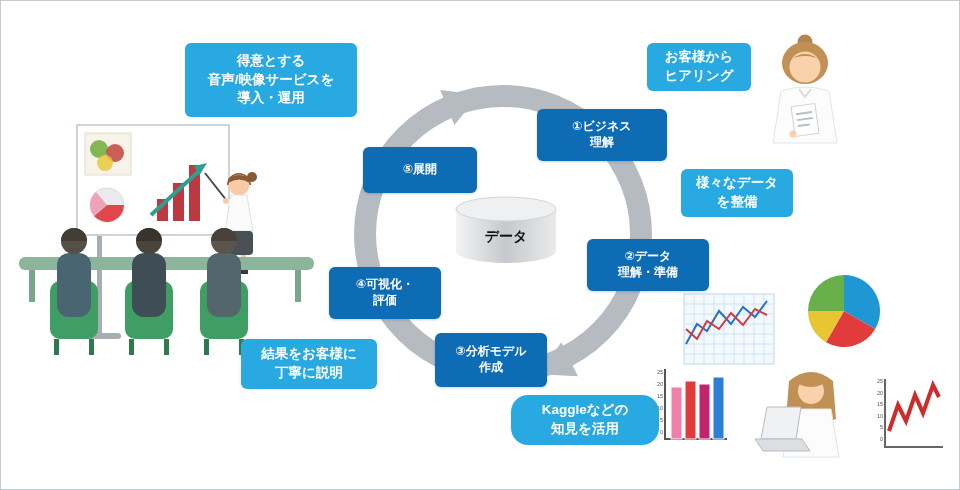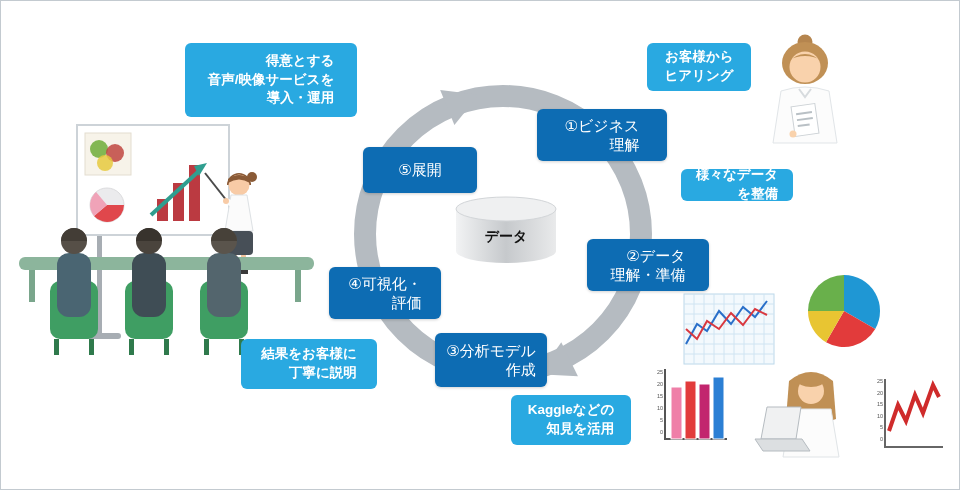--- a/index.html
+++ b/index.html
@@ -5,28 +5,28 @@
   * { margin:0; padding:0; box-sizing:border-box; }
   html,body { background:#eef0f2; }
   body { font-family:"Liberation Sans","DejaVu Sans",sans-serif; }
   .canvas {
     position:relative; width:960px; height:490px;
     background:#ffffff; border:1px solid #c3cad0; overflow:hidden;
   }
   .abs { position:absolute; }
   .step {
     position:absolute; background:var(--step-bg,#0d6cb3); color:#fff;
-    font-weight:normal; font-size:15px; line-height:1.3; border-radius:6px;
-    display:flex; align-items:center; justify-content:center; text-align:right;
+    font-weight:bold; font-size:12px; line-height:1.3; border-radius:6px;
+    display:flex; align-items:center; justify-content:center; text-align:center;
     white-space:pre-line; box-shadow:0 1px 3px rgba(0,0,0,.18); z-index:5;
   }
   .callout {
     position:absolute; background:var(--callout-bg,#29a9e1); color:#fff;
     font-weight:bold; font-size:13.5px; line-height:1.4; border-radius:6px;
-    display:flex; align-items:center; justify-content:center; text-align:right;
+    display:flex; align-items:center; justify-content:center; text-align:center;
     white-space:pre-line; z-index:6;
   }
   .ticks {
     position:absolute; font-size:5.5px; color:#555; text-align:right;
     white-space:pre-line; width:12px; z-index:4;
   }
   svg { display:block; }
 </style>
 </head>
 <body>
@@ -208,23 +208,23 @@
   <div class="step" style="left:434px; top:332px; width:112px; height:54px;">③分析モデル
 作成</div>
   <div class="step" style="left:586px; top:238px; width:122px; height:52px;">②データ
 理解・準備</div>
   <div class="step" style="left:328px; top:266px; width:112px; height:52px;">④可視化・
 評価</div>
   <div class="step" style="left:326px; top:146px; width:114px; height:46px;margin-left:36px;">⑤展開</div>
 
   <div class="callout" style="left:646px; top:42px; width:104px; height:48px;">お客様から
 ヒアリング</div>
-  <div class="callout" style="left:680px; top:168px; width:112px; height:32px;font-family:Liberation Serif, serif;">様々なデータ
+  <div class="callout" style="left:680px; top:168px; width:112px; height:48px;font-family:Liberation Serif, serif;">様々なデータ
 を整備</div>
-  <div class="callout" style="left:510px; top:394px; width:120px; height:50px;">Kaggleなどの
+  <div class="callout" style="left:510px; top:394px; width:148px; height:50px;border-radius:17px;">Kaggleなどの
 知見を活用</div>
   <div class="callout" style="left:240px; top:338px; width:136px; height:50px;font-family:Liberation Serif, serif;">結果をお客様に
 丁寧に説明</div>
   <div class="callout" style="left:184px; top:42px; width:172px; height:74px;">得意とする
 音声/映像サービスを
 導入・運用</div>
 
 </div>
 
 </body></html>

